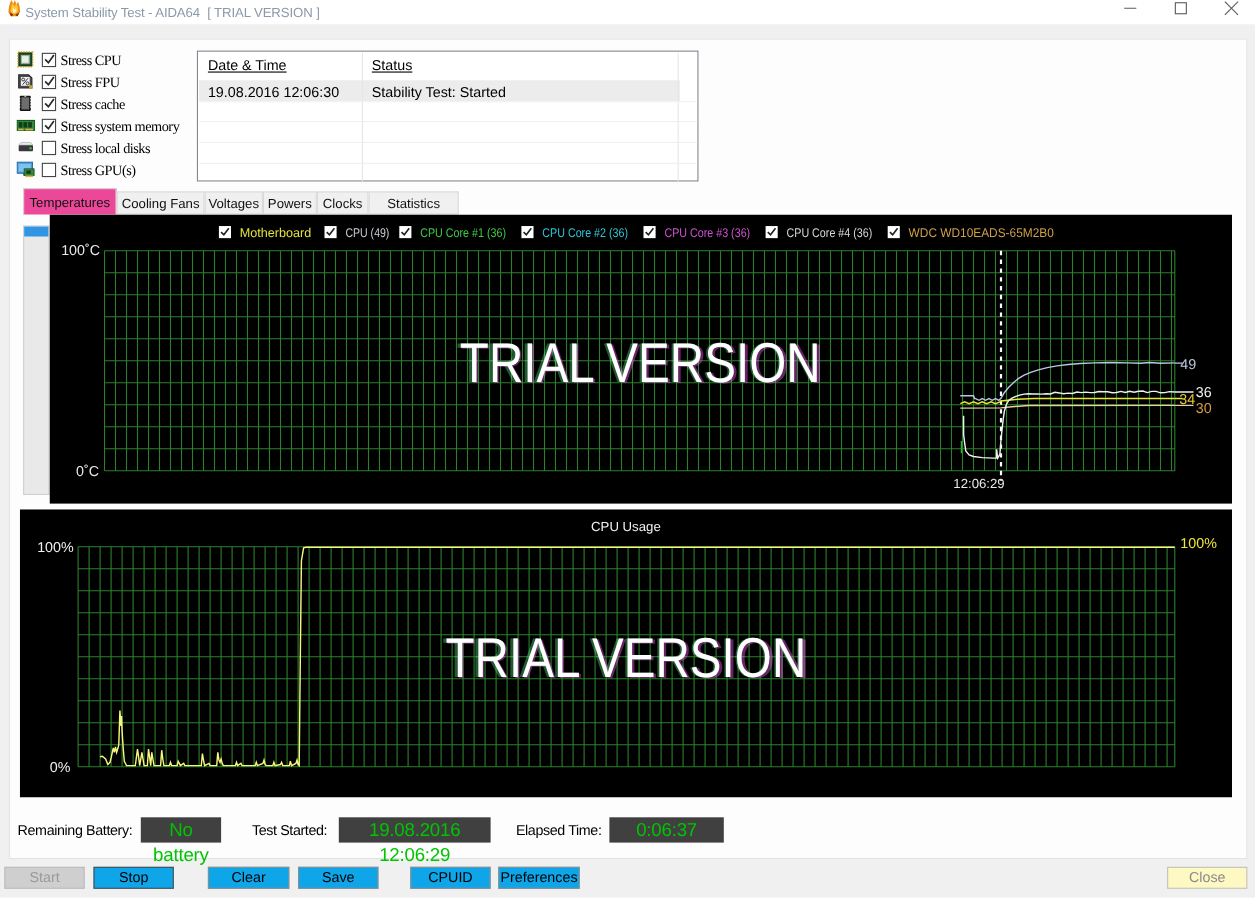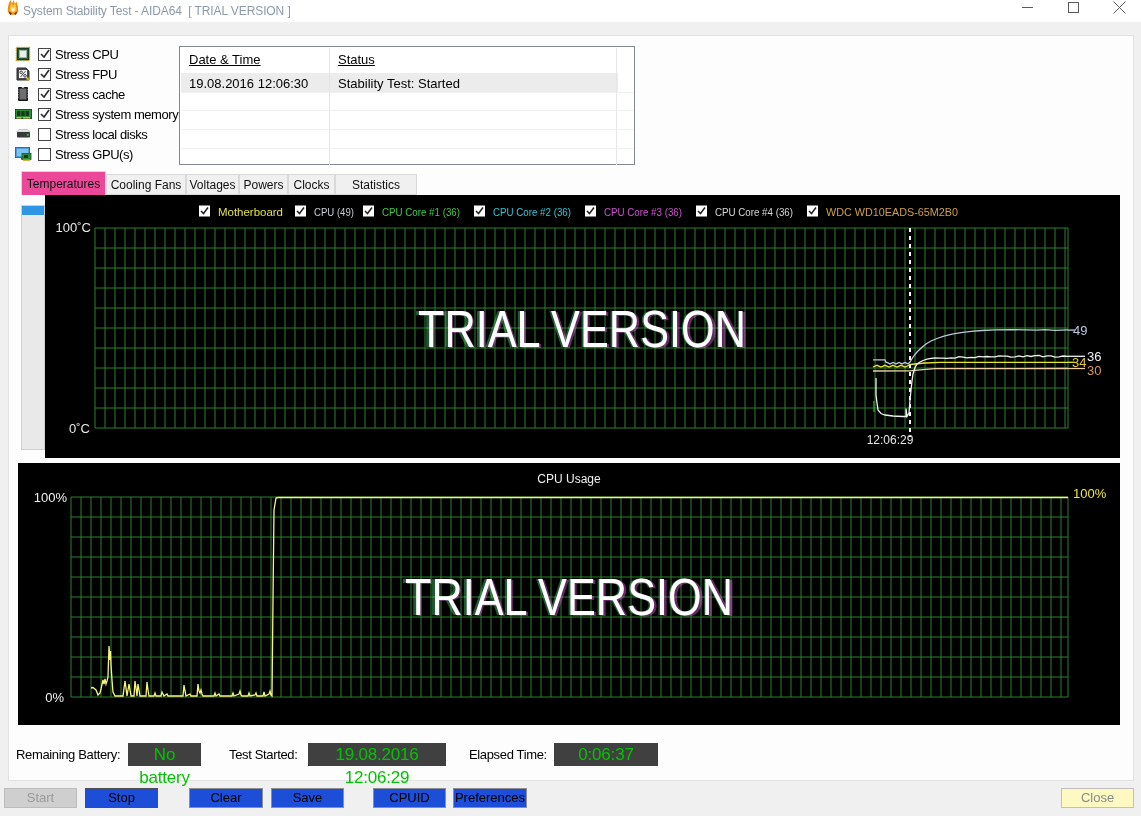--- a/index.html
+++ b/index.html
@@ -15,23 +15,23 @@
 .lvrow1{position:absolute;left:1px;top:26px;width:437px;height:19px;background:#ececec;}
 .lvline{position:absolute;left:1px;width:453px;height:1px;background:#f0f0f0;}
 .lvsep{position:absolute;top:1px;width:1px;background:#e5e5e5;}
 .lvtxt{position:absolute;font-size:13px;color:#000;top:29px;}
 .tab{position:absolute;top:174px;height:21px;background:#f0f0f0;border:1px solid #d9d9d9;box-sizing:border-box;font-size:12px;color:#111;text-align:center;line-height:20px;}
 .tabsel{position:absolute;top:171px;height:24px;background:#ec4899;border:1px solid #d9d9d9;border-bottom:none;box-sizing:border-box;font-size:12px;color:#111;text-align:center;line-height:25px;}
 #gauge{left:21px;top:205px;width:22px;height:243px;background:#e9e9e9;border:1px solid #cfcfcf;}
 #gthumb{left:0px;top:0px;width:22px;height:9px;background:#3095e3;}
 #statusrow{font-size:13px;color:#000;letter-spacing:-0.35px;}
 #statusrow .abs{white-space:nowrap;text-align:right;}
-.cblbl{white-space:nowrap;}
+.cblbl{white-space:nowrap;font-family:Liberation Serif, serif;}
 .sbox{position:absolute;background:#404040;color:#00c400;font-size:17px;letter-spacing:-0.2px;text-align:center;}
-.btn{position:absolute;top:788px;height:20px;background:#1d4ed8;border:1px solid #8e8e8e;box-sizing:border-box;font-size:13px;color:#000;text-align:center;line-height:18px;}
+.btn{position:absolute;top:788px;height:20px;background:#0ea5e9;border:1px solid #8e8e8e;box-sizing:border-box;font-size:13px;color:#000;text-align:center;line-height:18px;}
 </style>
 </head>
 <body>
 <div class="abs" id="titlebar"></div>
 <div class="abs" id="titletext">System Stability Test - AIDA64  [ TRIAL VERSION ]</div>
 
 <svg class="abs" style="left:6px;top:0px" width="14" height="16" viewBox="0 0 14 16">
   <path d="M4.5 0 L6 3.5 L7.5 0 L9 4 L10.5 1.5 L11.8 6 L12.3 11 L9.5 14.8 L4 14.8 L1.6 11 L2.2 6 L3.2 2.5 Z" fill="#ef8c12"></path>
   <path d="M5.5 2.5 L7 6 L9 3 L10.3 7 L10.6 10 L8.5 12.5 L5.2 12.5 L3.6 10 L4.4 5.5 Z" fill="#fdc437"></path>
   <path d="M6 6.5 L7.3 9 L8.6 7 L9 10 L7.6 11.5 L6.2 11.5 L5.4 9.5 Z" fill="#fff3c4"></path>

